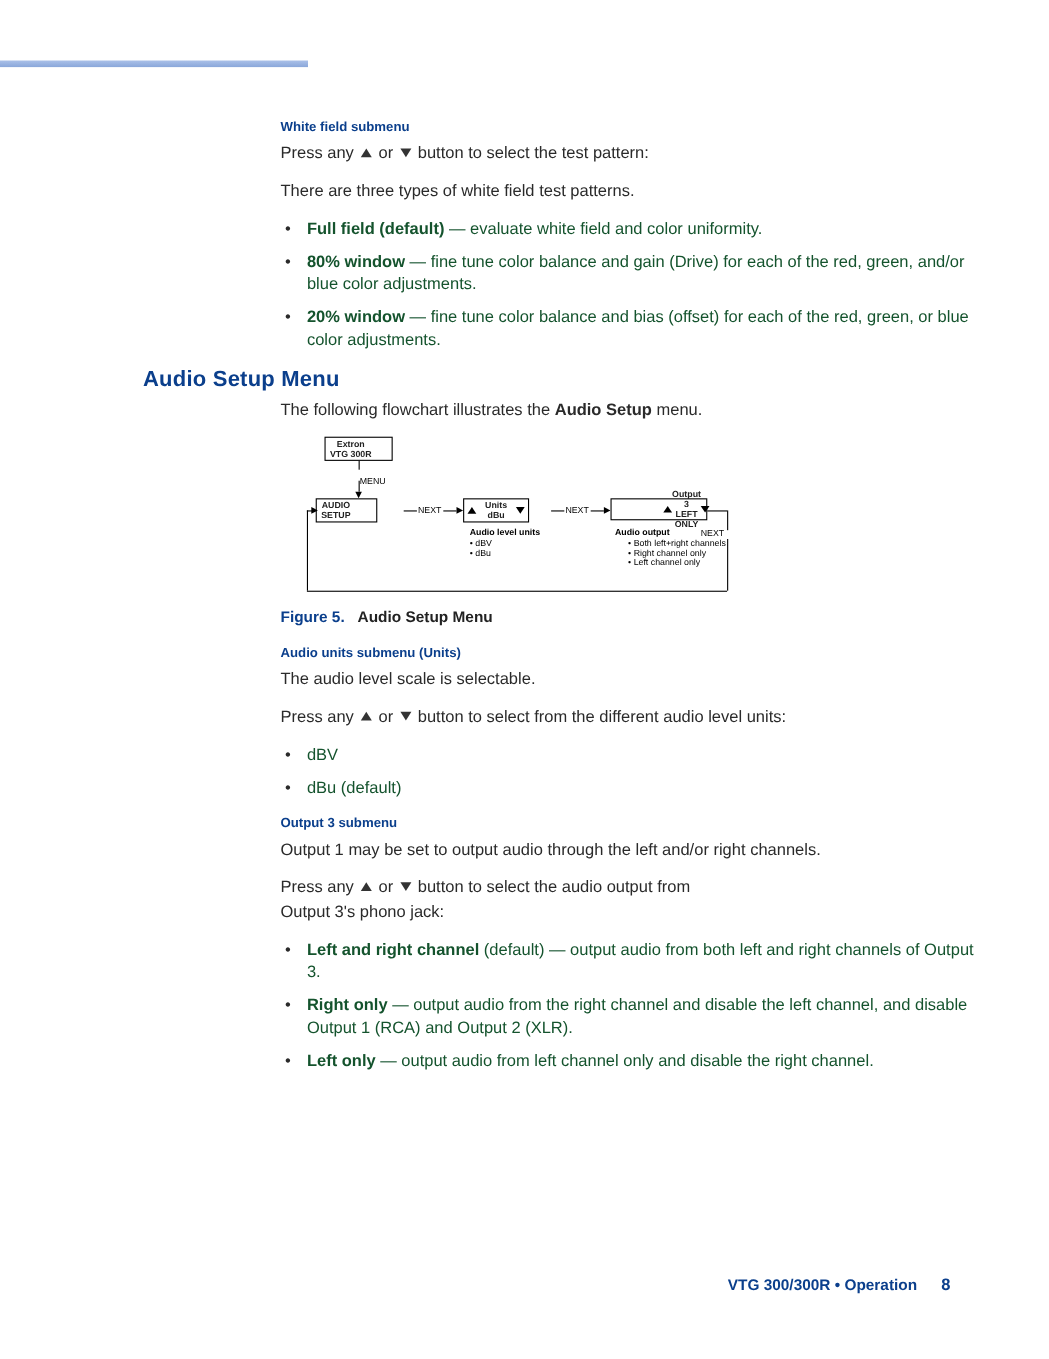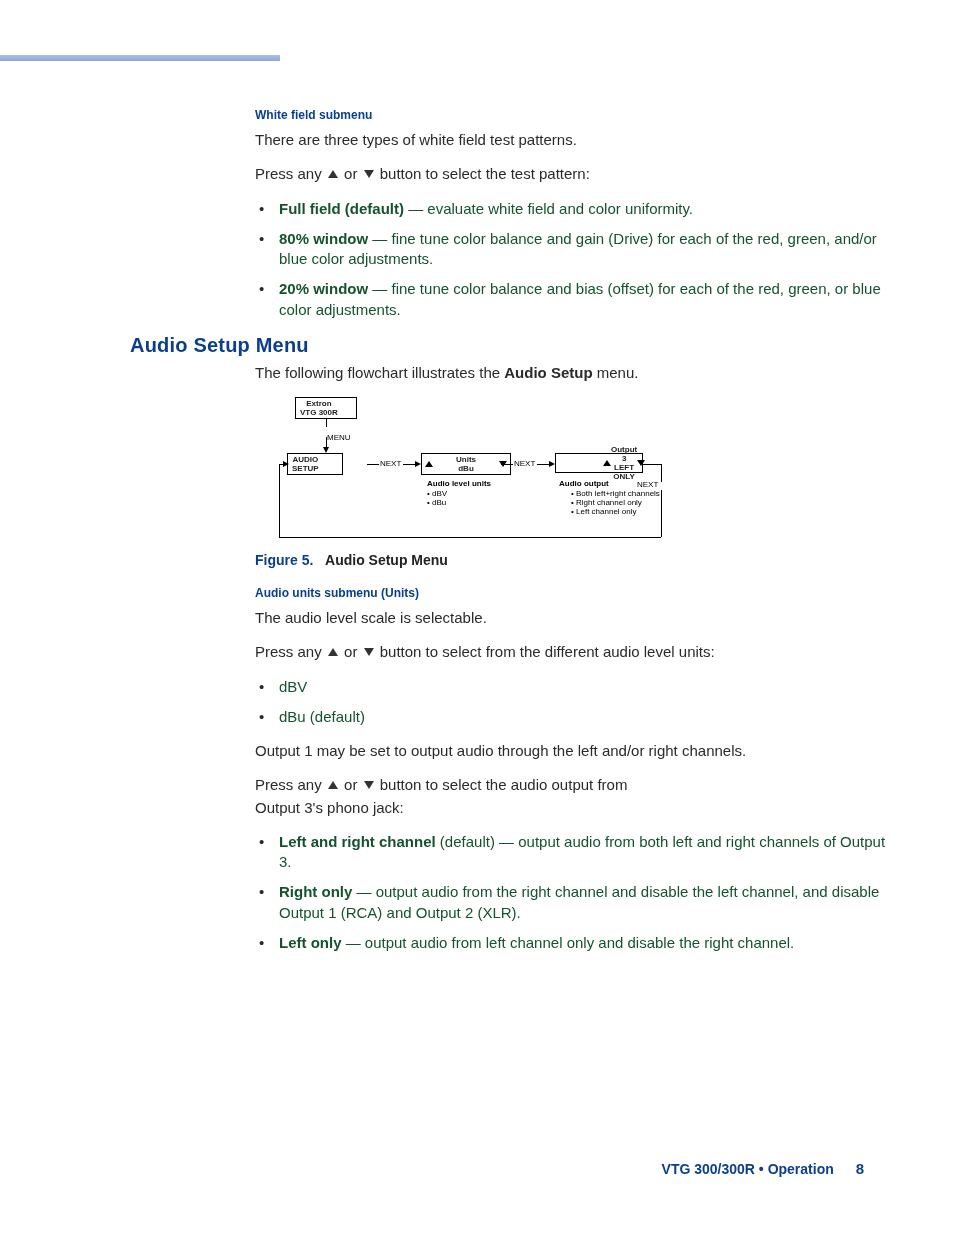--- a/index.html
+++ b/index.html
@@ -184,28 +184,28 @@
 </head>
 <body>
 
 <div class="page">
   <div class="topbar"></div>
 
   <div class="content">
 
     <div class="indent">
       <h3 class="subhead">White field submenu</h3>
-      <p class="para">There are three types of white field test patterns.</p>
       <p class="para">
         <span>Press any </span>
         <span class="tri tri-up"></span>
         <span> or </span>
         <span class="tri tri-down"></span>
         <span> button to select the test pattern:</span>
       </p>
+      <p class="para">There are three types of white field test patterns.</p>
       <ul class="bullets">
         <li>
           <span class="bold">Full field (default)</span><span> — evaluate white field and color uniformity.</span>
         </li>
         <li>
           <span class="bold">80% window</span><span> — fine tune color balance and gain (Drive) for each of the red, green, and/or blue color adjustments.</span>
         </li>
         <li>
           <span class="bold">20% window</span><span> — fine tune color balance and bias (offset) for each of the red, green, or blue color adjustments.</span>
         </li>
@@ -234,21 +234,21 @@
         <div class="fc-box" style="left:12px; top:56px; width:56px; height:22px;">
           <span class="inner">AUDIO
 SETUP</span>
         </div>
 
         <div class="fc-hline" style="left:92px; top:67px; width:12px;"></div>
         <span class="fc-label" style="left:105px; top:62px;">NEXT</span>
         <div class="fc-hline" style="left:128px; top:67px; width:12px;"></div>
         <div class="arrowR" style="left:140px; top:64px;"></div>
 
-        <div class="fc-box adj" style="left:146px; top:56px; width:90px; height:22px;align-items:center;">
+        <div class="fc-box adj" style="left:146px; top:56px; width:60px; height:22px;align-items:center;">
           <span class="triS triS-up"></span>
           <span class="center">Units
 dBu</span>
           <span class="triS triS-down"></span>
         </div>
 
         <div class="fc-hline" style="left:226px; top:67px; width:12px;"></div>
         <span class="fc-label" style="left:239px; top:62px;">NEXT</span>
         <div class="fc-hline" style="left:262px; top:67px; width:12px;"></div>
         <div class="arrowR" style="left:274px; top:64px;"></div>
@@ -295,20 +295,21 @@
         <span class="tri tri-up"></span>
         <span> or </span>
         <span class="tri tri-down"></span>
         <span> button to select from the different audio level units:</span>
       </p>
       <ul class="bullets">
         <li>dBV</li>
         <li>dBu (default)</li>
       </ul>
 
+      <h3 class="subhead">Output 3 submenu</h3>
       <p class="para">Output 1 may be set to output audio through the left and/or right channels.</p>
       <p class="para" style="margin-bottom:2px;">
         <span>Press any </span>
         <span class="tri tri-up"></span>
         <span> or </span>
         <span class="tri tri-down"></span>
         <span> button to select the audio output from</span>
       </p>
       <p class="para">Output 3's phono jack:</p>
       <ul class="bullets">

